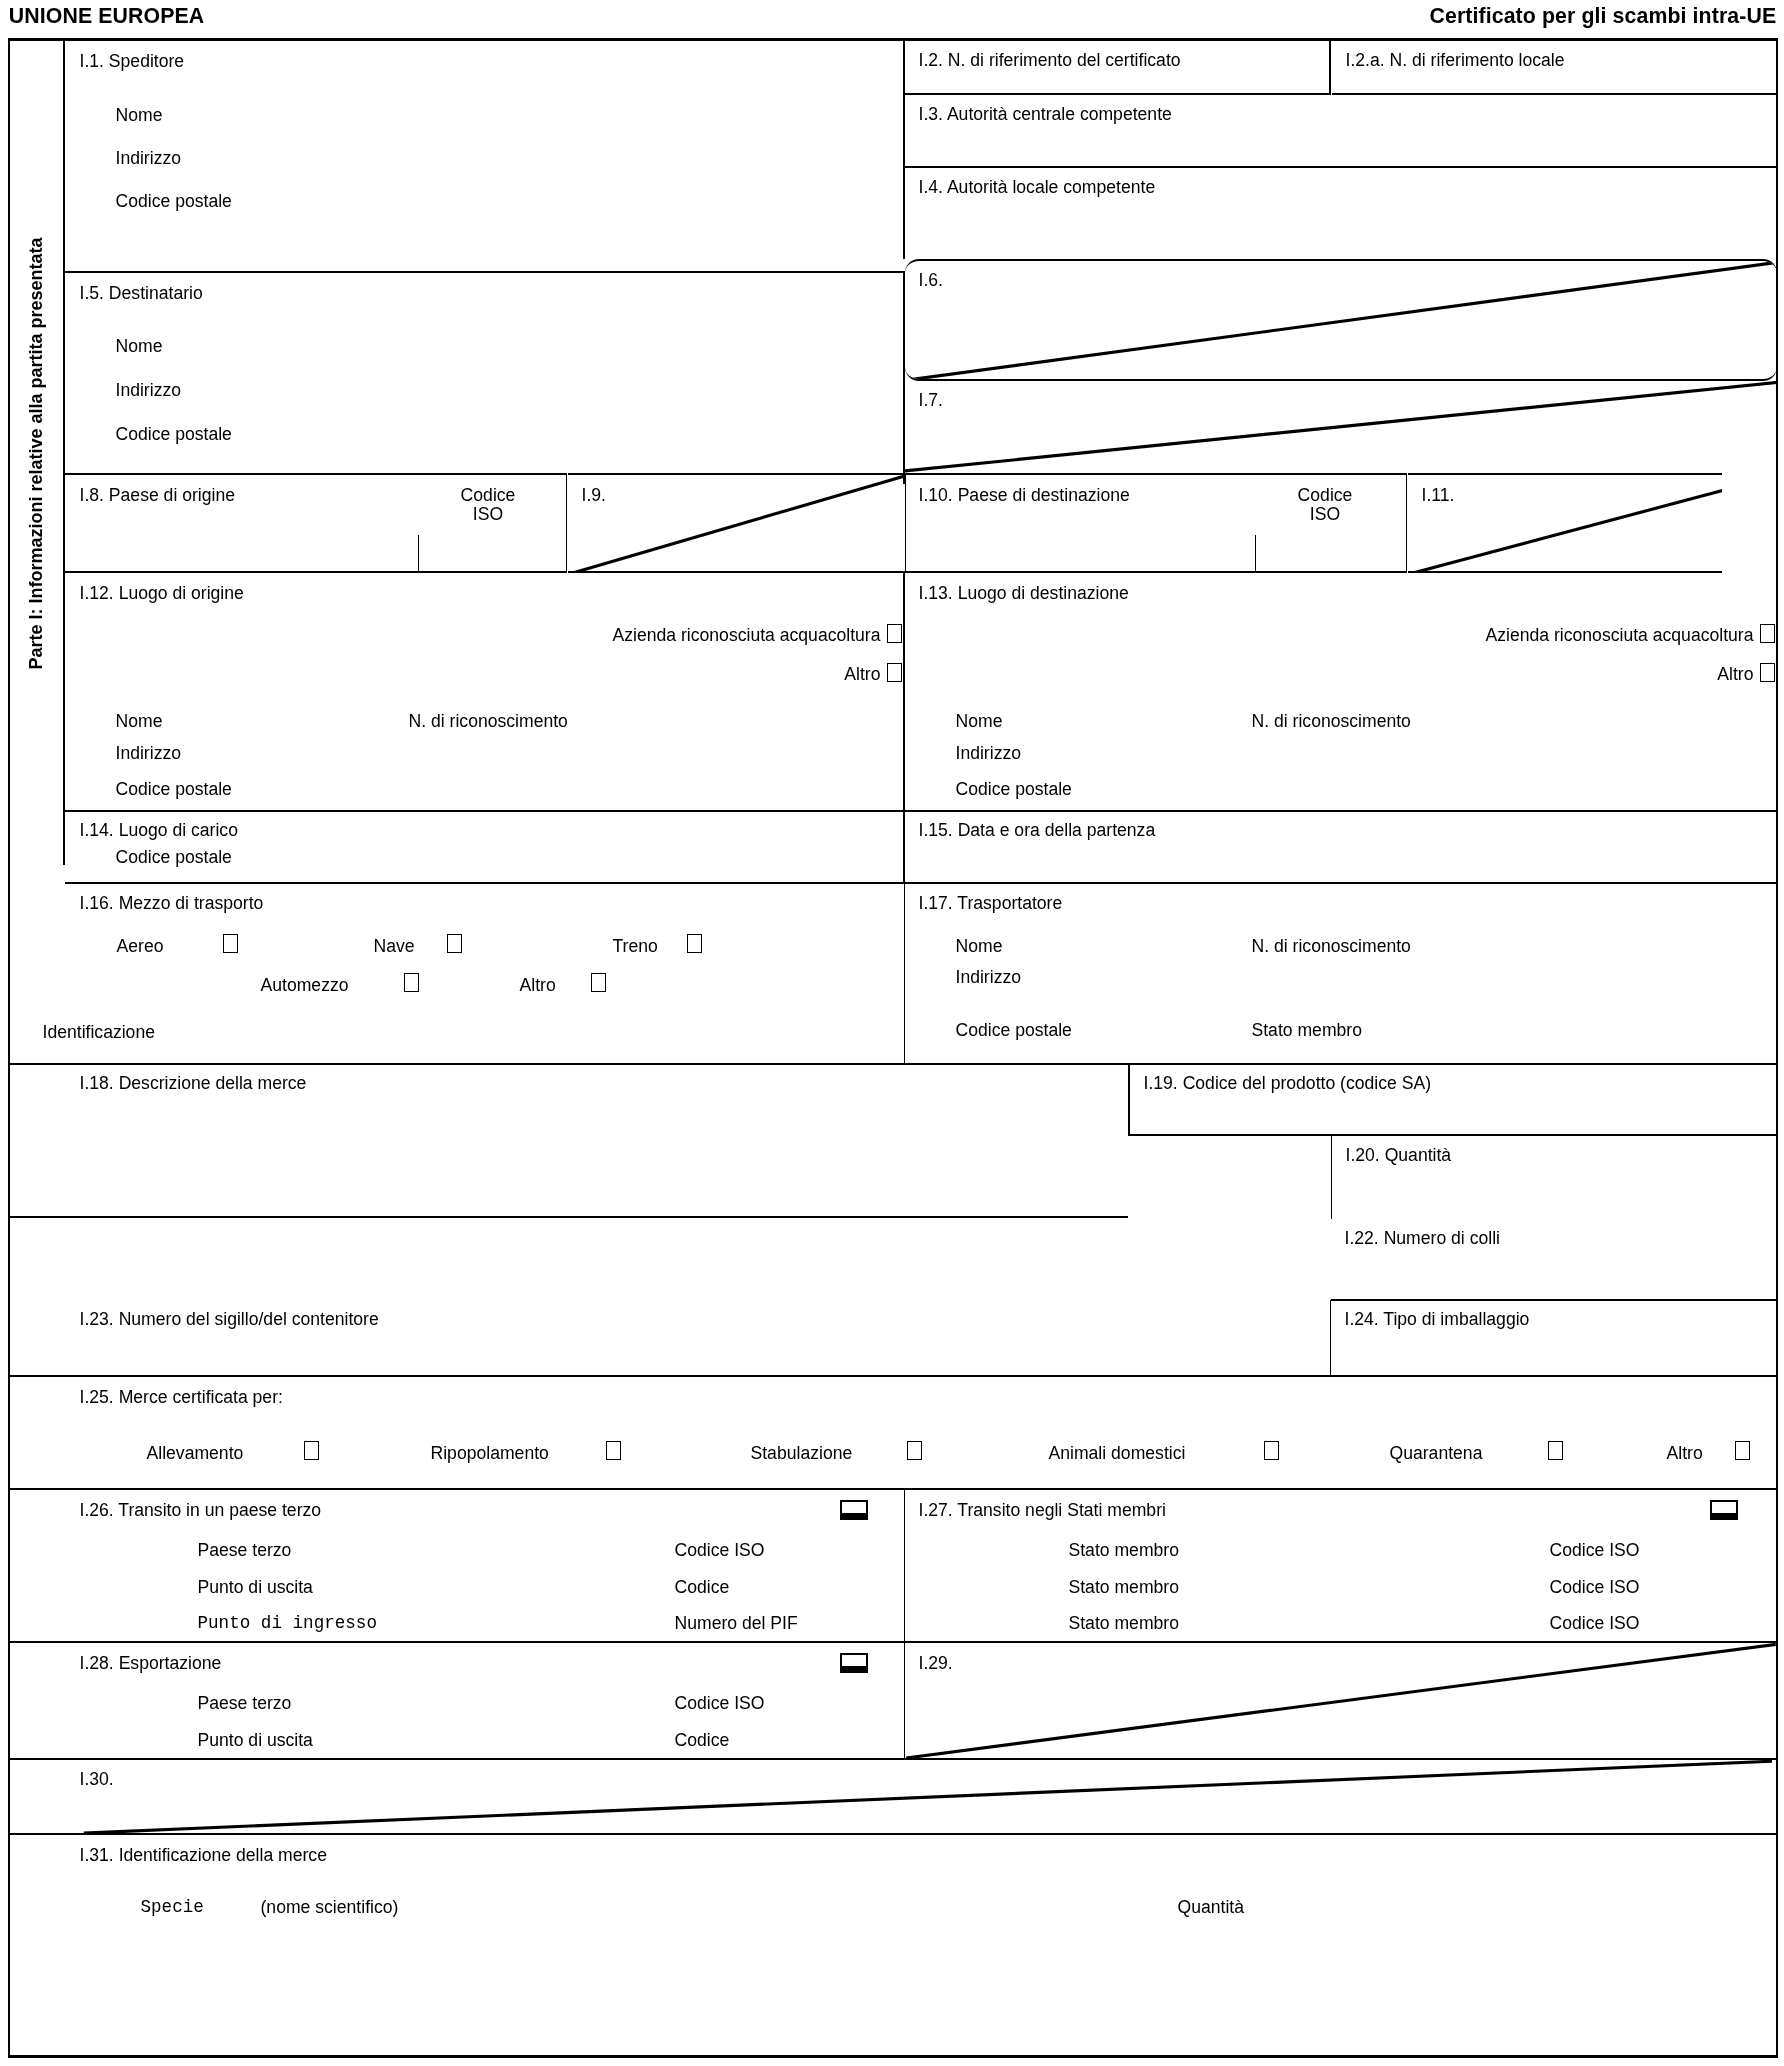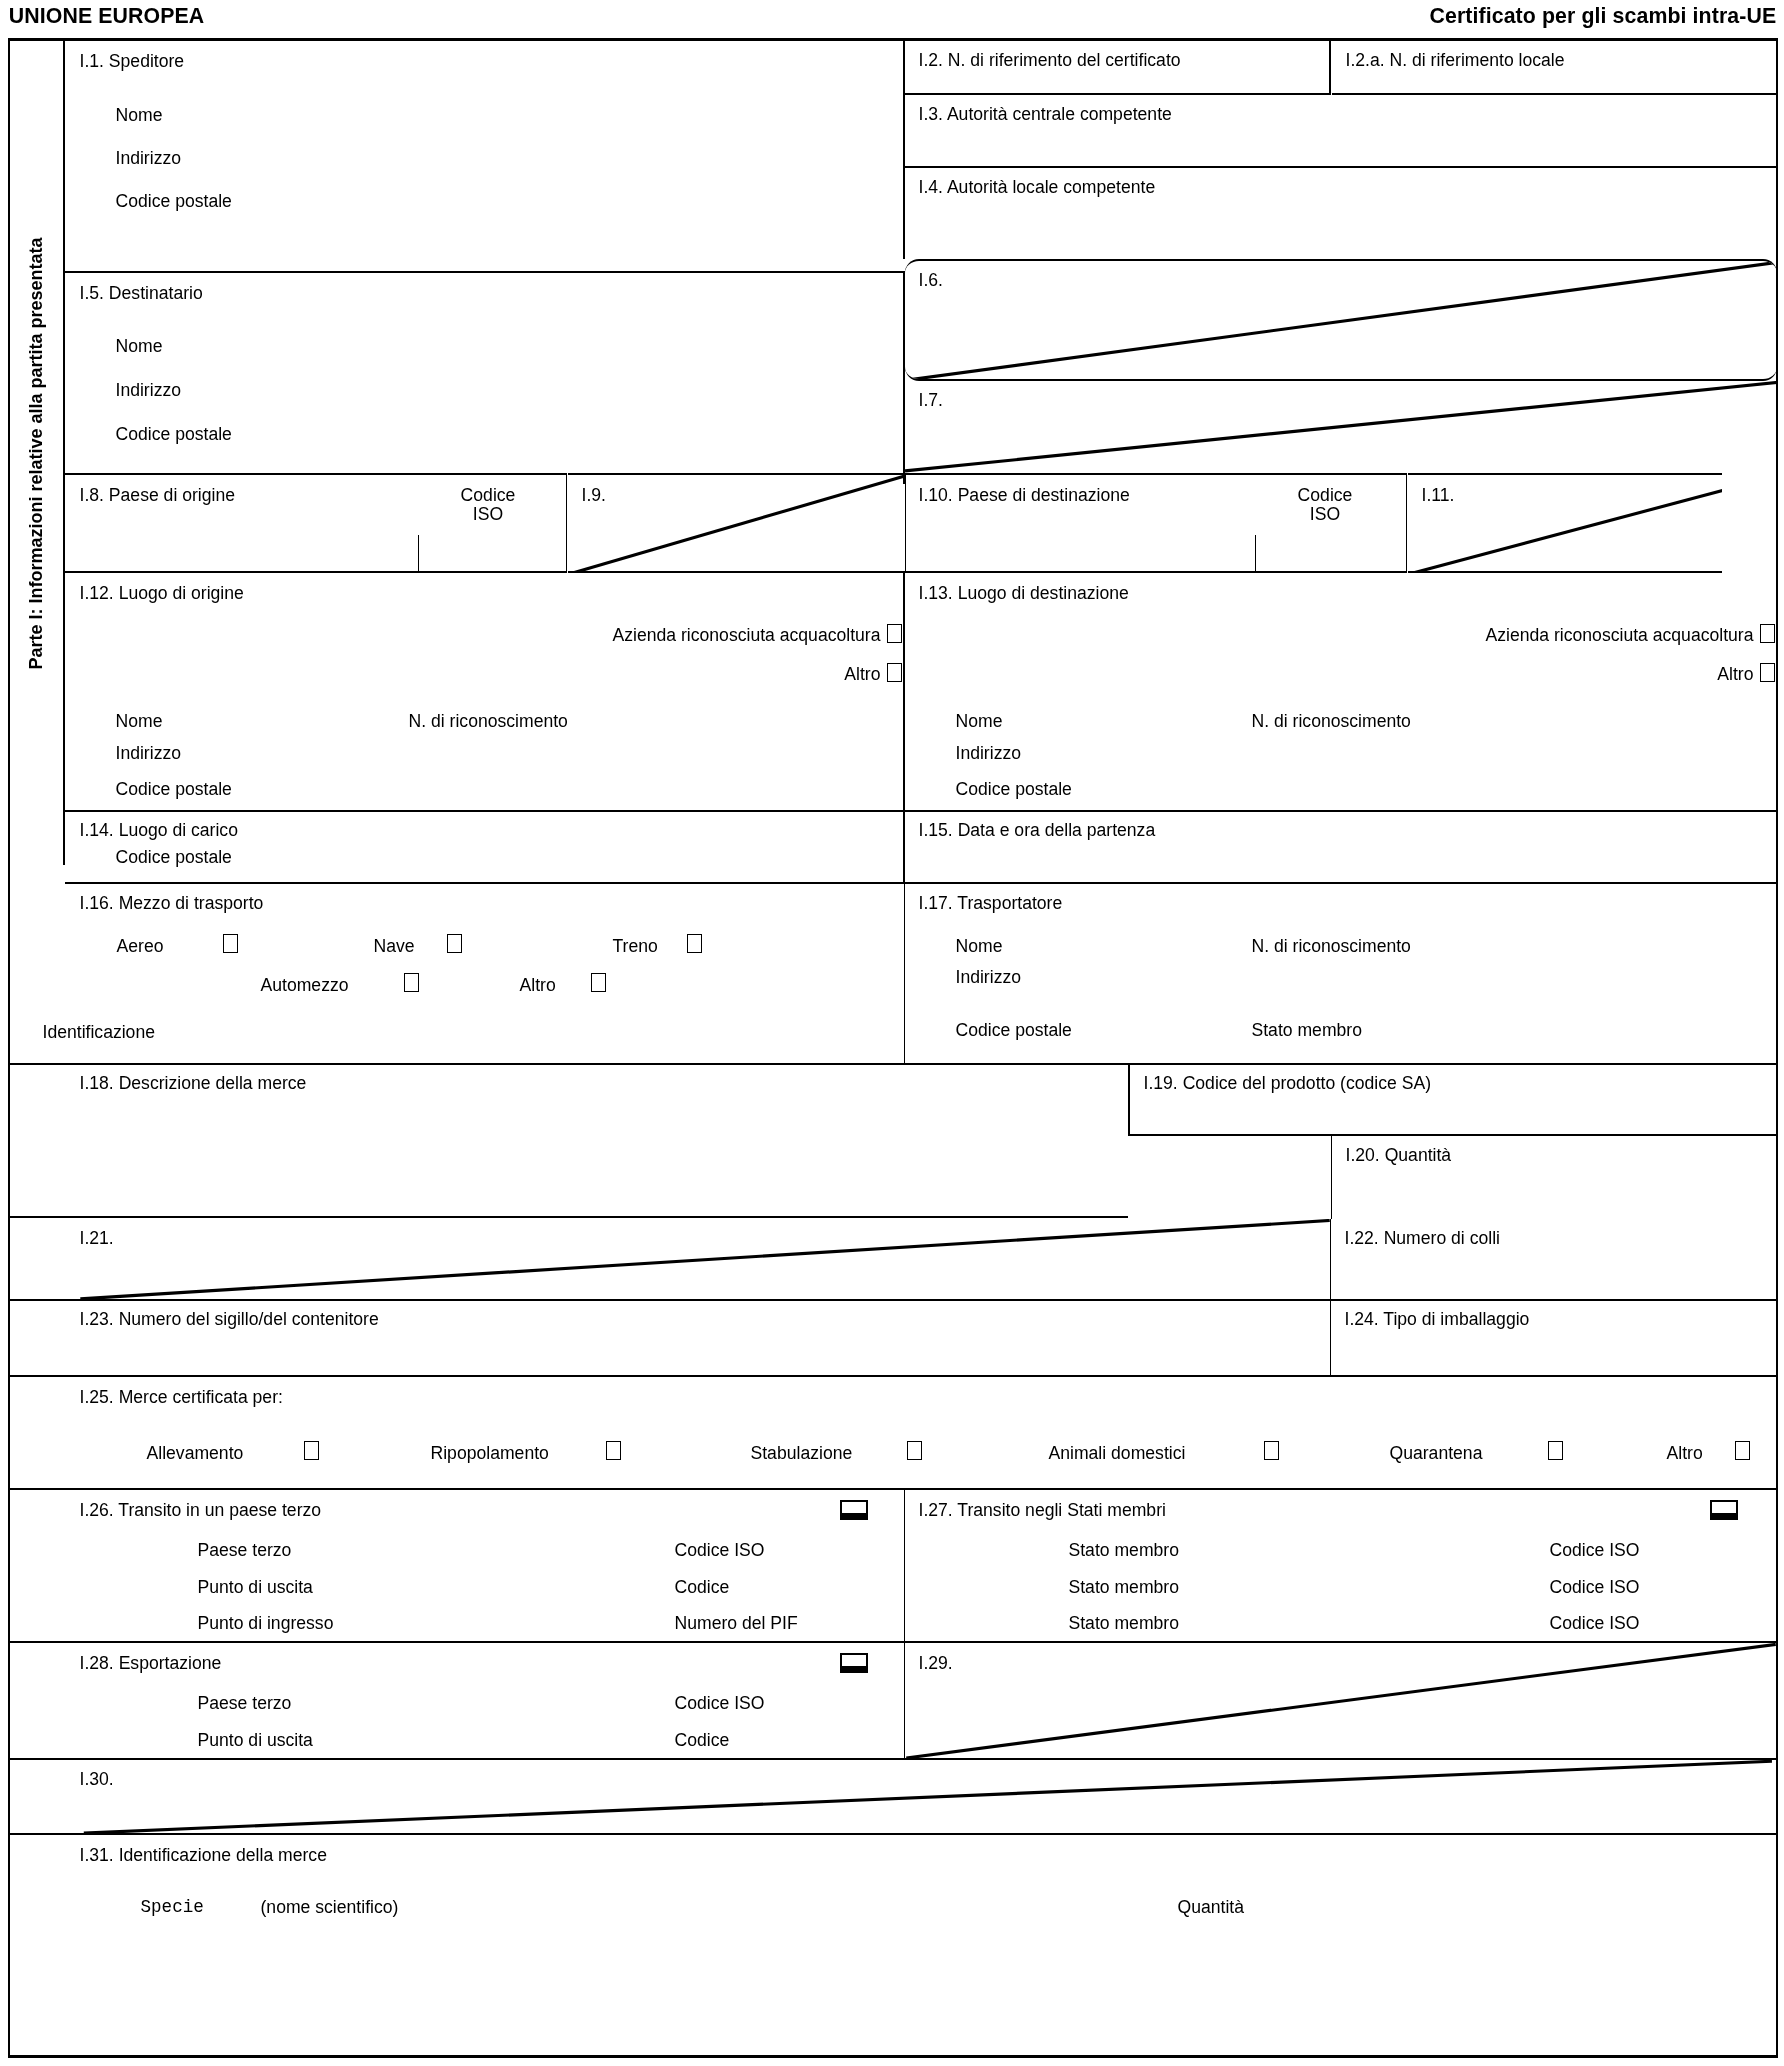--- a/index.html
+++ b/index.html
@@ -322,28 +322,20 @@
     </div>
   </div>
 
   <div class="box bl2" style="left:1321px; top:1095px; width:446px; height:83px;">
     <div class="lbl" style="left:14px; top:10px;">
       <span>I.20.</span>
       <span>Quantità</span>
     </div>
   </div>
 
-  <div class="box bb br2" style="left:0px; top:1178px; width:1321px; height:82px;">
-    <div class="lbl" style="left:70px; top:10px;">
-      <span>I.21.</span>
-    </div>
-    <svg class="diag" width="1321" height="82" viewBox="0 0 2104 130">
-      <line x1="112" y1="127" x2="2102" y2="2" stroke="#000" stroke-width="5"></line>
-    </svg>
-  </div>
 
   <div class="box bb" style="left:1321px; top:1178px; width:446px; height:82px;">
     <div class="lbl" style="left:14px; top:10px;">
       <span>I.22.</span>
       <span>Numero di colli</span>
     </div>
   </div>
 
   <div class="box bb br2" style="left:0px; top:1259px; width:1321px; height:77px;">
     <div class="lbl" style="left:70px; top:10px;">
@@ -390,21 +382,21 @@
       <span>Transito in un paese terzo</span>
     </div>
     <div class="cbx-wide" style="left:830px; top:10px;"></div>
 
     <div class="lbl" style="left:188px; top:51px;">Paese terzo</div>
     <div class="lbl" style="left:665px; top:51px;">Codice ISO</div>
 
     <div class="lbl" style="left:188px; top:88px;">Punto di uscita</div>
     <div class="lbl" style="left:665px; top:88px;">Codice</div>
 
-    <div class="lbl" style="left:188px; top:124px;">Punto di ingresso</div>
+    <div class="lbl" style="left:188px; top:124px;font-family:Liberation Mono, monospace;">Punto di ingresso</div>
     <div class="lbl" style="left:665px; top:124px;">Numero del PIF</div>
   </div>
 
   <div class="box bb" style="left:895px; top:1449px; width:872px; height:153px;">
     <div class="lbl" style="left:14px; top:11.3px;">
       <span>I.27.</span>
       <span>Transito negli Stati membri</span>
     </div>
     <div class="cbx-wide" style="left:805px; top:10px;"></div>
 

